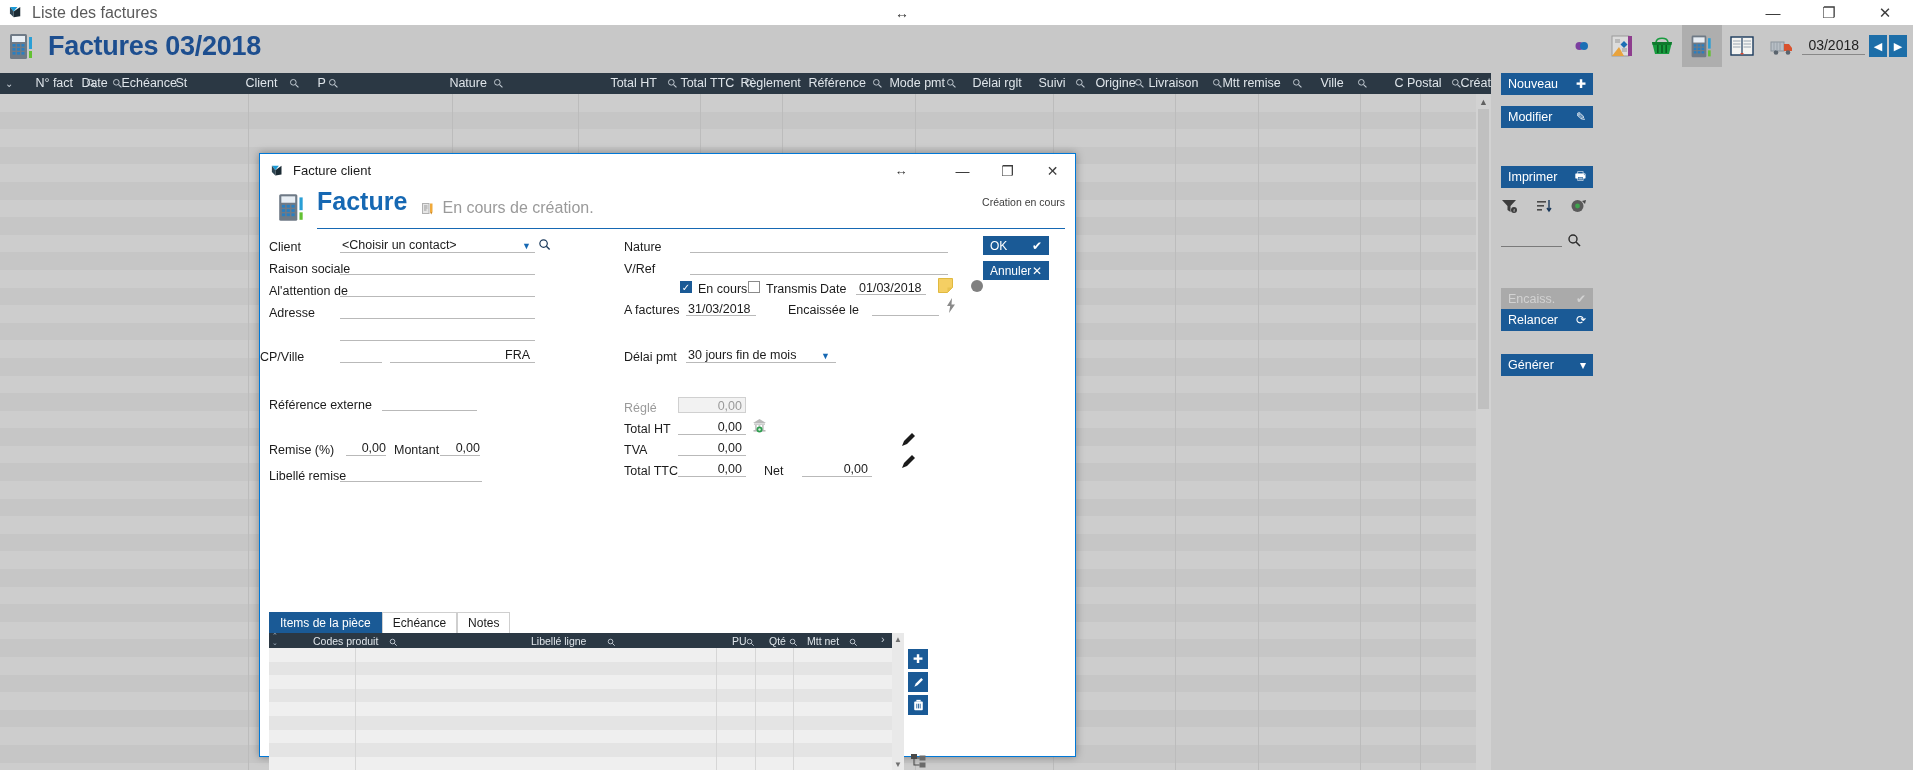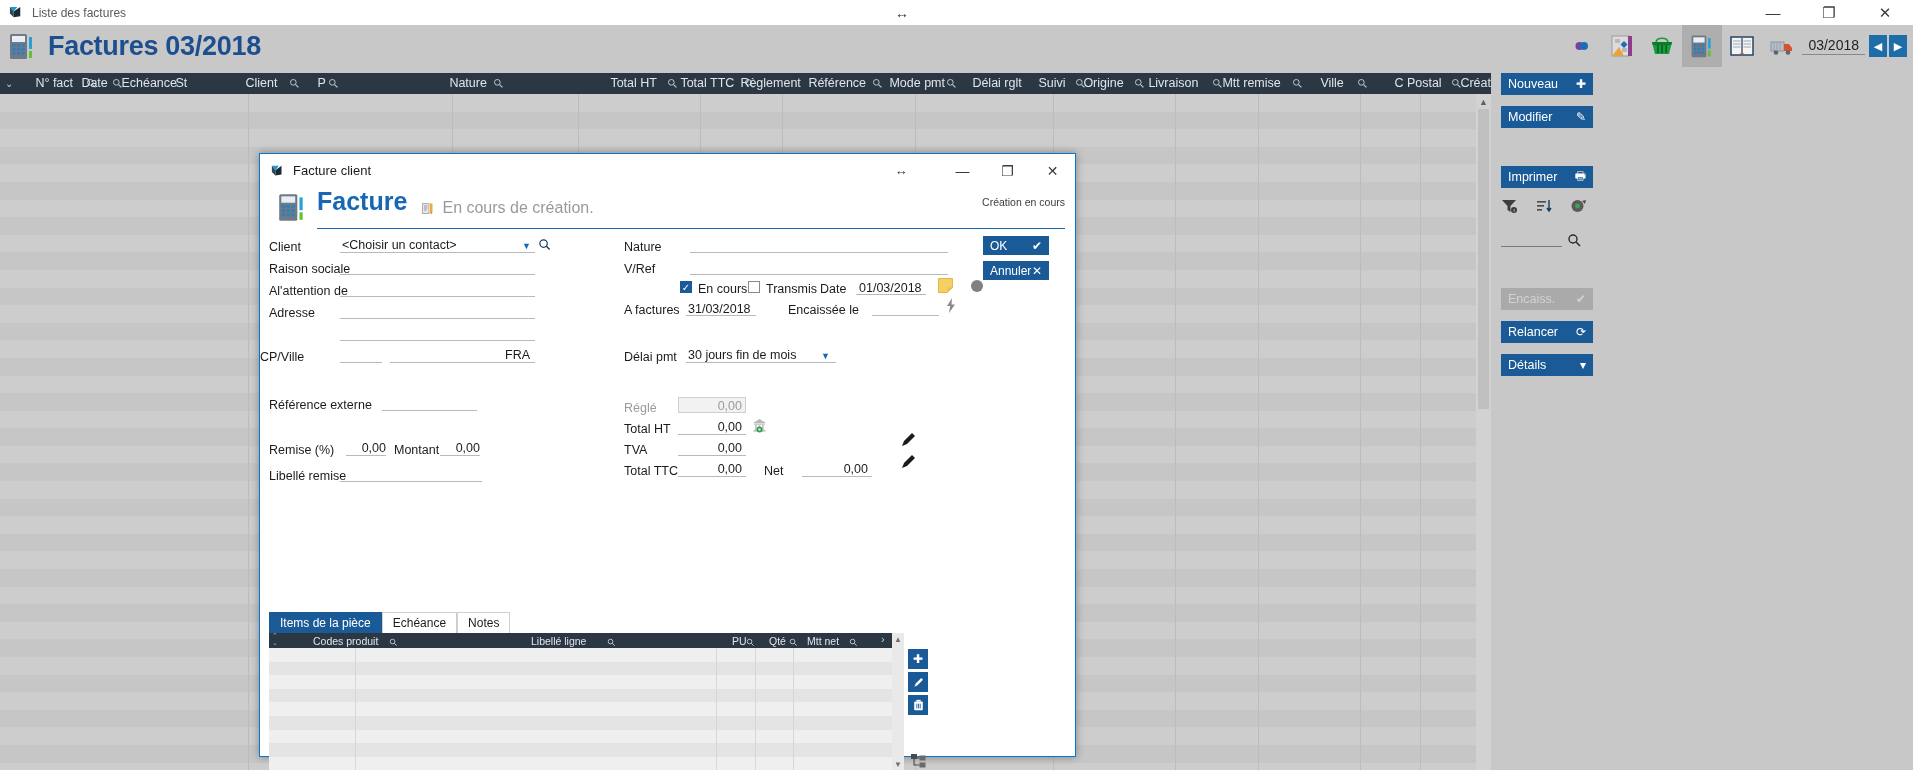--- a/index.html
+++ b/index.html
@@ -11,21 +11,21 @@
     background: #d4d0c8;
   }
   #app { position: relative; width: 1913px; height: 770px; background: #c8c8c8; }
 
   
   .os-titlebar {
     position: absolute; left: 0; top: 0; width: 1913px; height: 25px;
     background: #ffffff; display: flex; align-items: center;
   }
   .os-title-icon { margin-left: 9px; margin-right: 8px; display:flex; }
-  .os-title-text { font-size: 12px; color: #5a5a5a; }
+  .os-title-text { font-size: 16px; color: #5a5a5a; }
   .os-btns { position: absolute; right: 0; top: 0; height: 25px; display: flex; }
   .os-btn {
     width: 56px; height: 25px; display: flex; align-items: center; justify-content: center;
     color: #3c3c3c; font-size: 15px;
   }
   .os-resize {
     position: absolute; left: 887px; top: 0; height: 25px; width: 30px;
     display:flex; align-items:center; justify-content:center; color:#333; font-size:14px;
   }
 
@@ -338,21 +338,21 @@
         <span class="mag" style="position:absolute;left:928.8px;top:4px;"><svg width="11" height="11" viewBox="0 0 14 14" style="display:inline-block;vertical-align:-1px;">
             <circle cx="5.5" cy="5.5" r="3.6" fill="none" stroke="#c6ced6" stroke-width="1.2"></circle>
             <line x1="8.3" y1="8.3" x2="12" y2="12" stroke="#c6ced6" stroke-width="1.3"></line>
           </svg></span>
         <span class="ch" style="position:absolute;left:955px;top:3px;">Délai rglt</span>
         <span class="ch" style="position:absolute;left:1021px;top:3px;">Suivi</span>
         <span class="mag" style="position:absolute;left:1058px;top:4px;"><svg width="11" height="11" viewBox="0 0 14 14" style="display:inline-block;vertical-align:-1px;">
             <circle cx="5.5" cy="5.5" r="3.6" fill="none" stroke="#c6ced6" stroke-width="1.2"></circle>
             <line x1="8.3" y1="8.3" x2="12" y2="12" stroke="#c6ced6" stroke-width="1.3"></line>
           </svg></span>
-        <span class="ch" style="position:absolute;left:1066px;top:3px;">Origine</span>
+        <span class="ch" style="position:absolute;left:1066px;top:3px;padding-left:12px;">Origine</span>
         <span class="mag" style="position:absolute;left:1116.2px;top:4px;"><svg width="11" height="11" viewBox="0 0 14 14" style="display:inline-block;vertical-align:-1px;">
             <circle cx="5.5" cy="5.5" r="3.6" fill="none" stroke="#c6ced6" stroke-width="1.2"></circle>
             <line x1="8.3" y1="8.3" x2="12" y2="12" stroke="#c6ced6" stroke-width="1.3"></line>
           </svg></span>
         <span class="ch" style="position:absolute;left:1131px;top:3px;">Livraison</span>
         <span class="mag" style="position:absolute;left:1194.4px;top:4px;"><svg width="11" height="11" viewBox="0 0 14 14" style="display:inline-block;vertical-align:-1px;">
             <circle cx="5.5" cy="5.5" r="3.6" fill="none" stroke="#c6ced6" stroke-width="1.2"></circle>
             <line x1="8.3" y1="8.3" x2="12" y2="12" stroke="#c6ced6" stroke-width="1.3"></line>
           </svg></span>
         <span class="ch" style="position:absolute;left:1205px;top:3px;">Mtt remise</span>
@@ -444,26 +444,26 @@
           <span class="gly">✎</span>
         </div>
         <div class="sbtn" style="top:93px;">
           <span class="lbl" style="position:static;">Imprimer</span>
           <span class="gly">🖶</span>
         </div>
         <div class="sbtn disabled" style="top:215px;">
           <span class="lbl" style="position:static;">Encaiss.</span>
           <span class="gly">✔</span>
         </div>
-        <div class="sbtn" style="top:248px;">
+        <div class="sbtn" style="top:236px;">
           <span class="lbl" style="position:static;">Relancer</span>
           <span class="gly">⟳</span>
         </div>
         <div class="sbtn" style="top:281px;">
-          <span class="lbl" style="position:static;">Détails</span>
+          <span class="lbl" style="position:static;">Générer</span>
           <span class="gly">▾</span>
         </div>
       </div>
 
     <div class="sb-iconrow" style="top:125px;">
       <span>
         <svg width="17" height="16" viewBox="0 0 17 16">
           <path d="M1 2 L15 2 L9.5 8 L9.5 14 L6.5 12 L6.5 8 Z" fill="#3d3d3d"></path>
           <circle cx="13" cy="12" r="3" fill="#3d3d3d"></circle>
           <text x="13" y="14" font-size="4" fill="#fff" text-anchor="middle">f</text>

